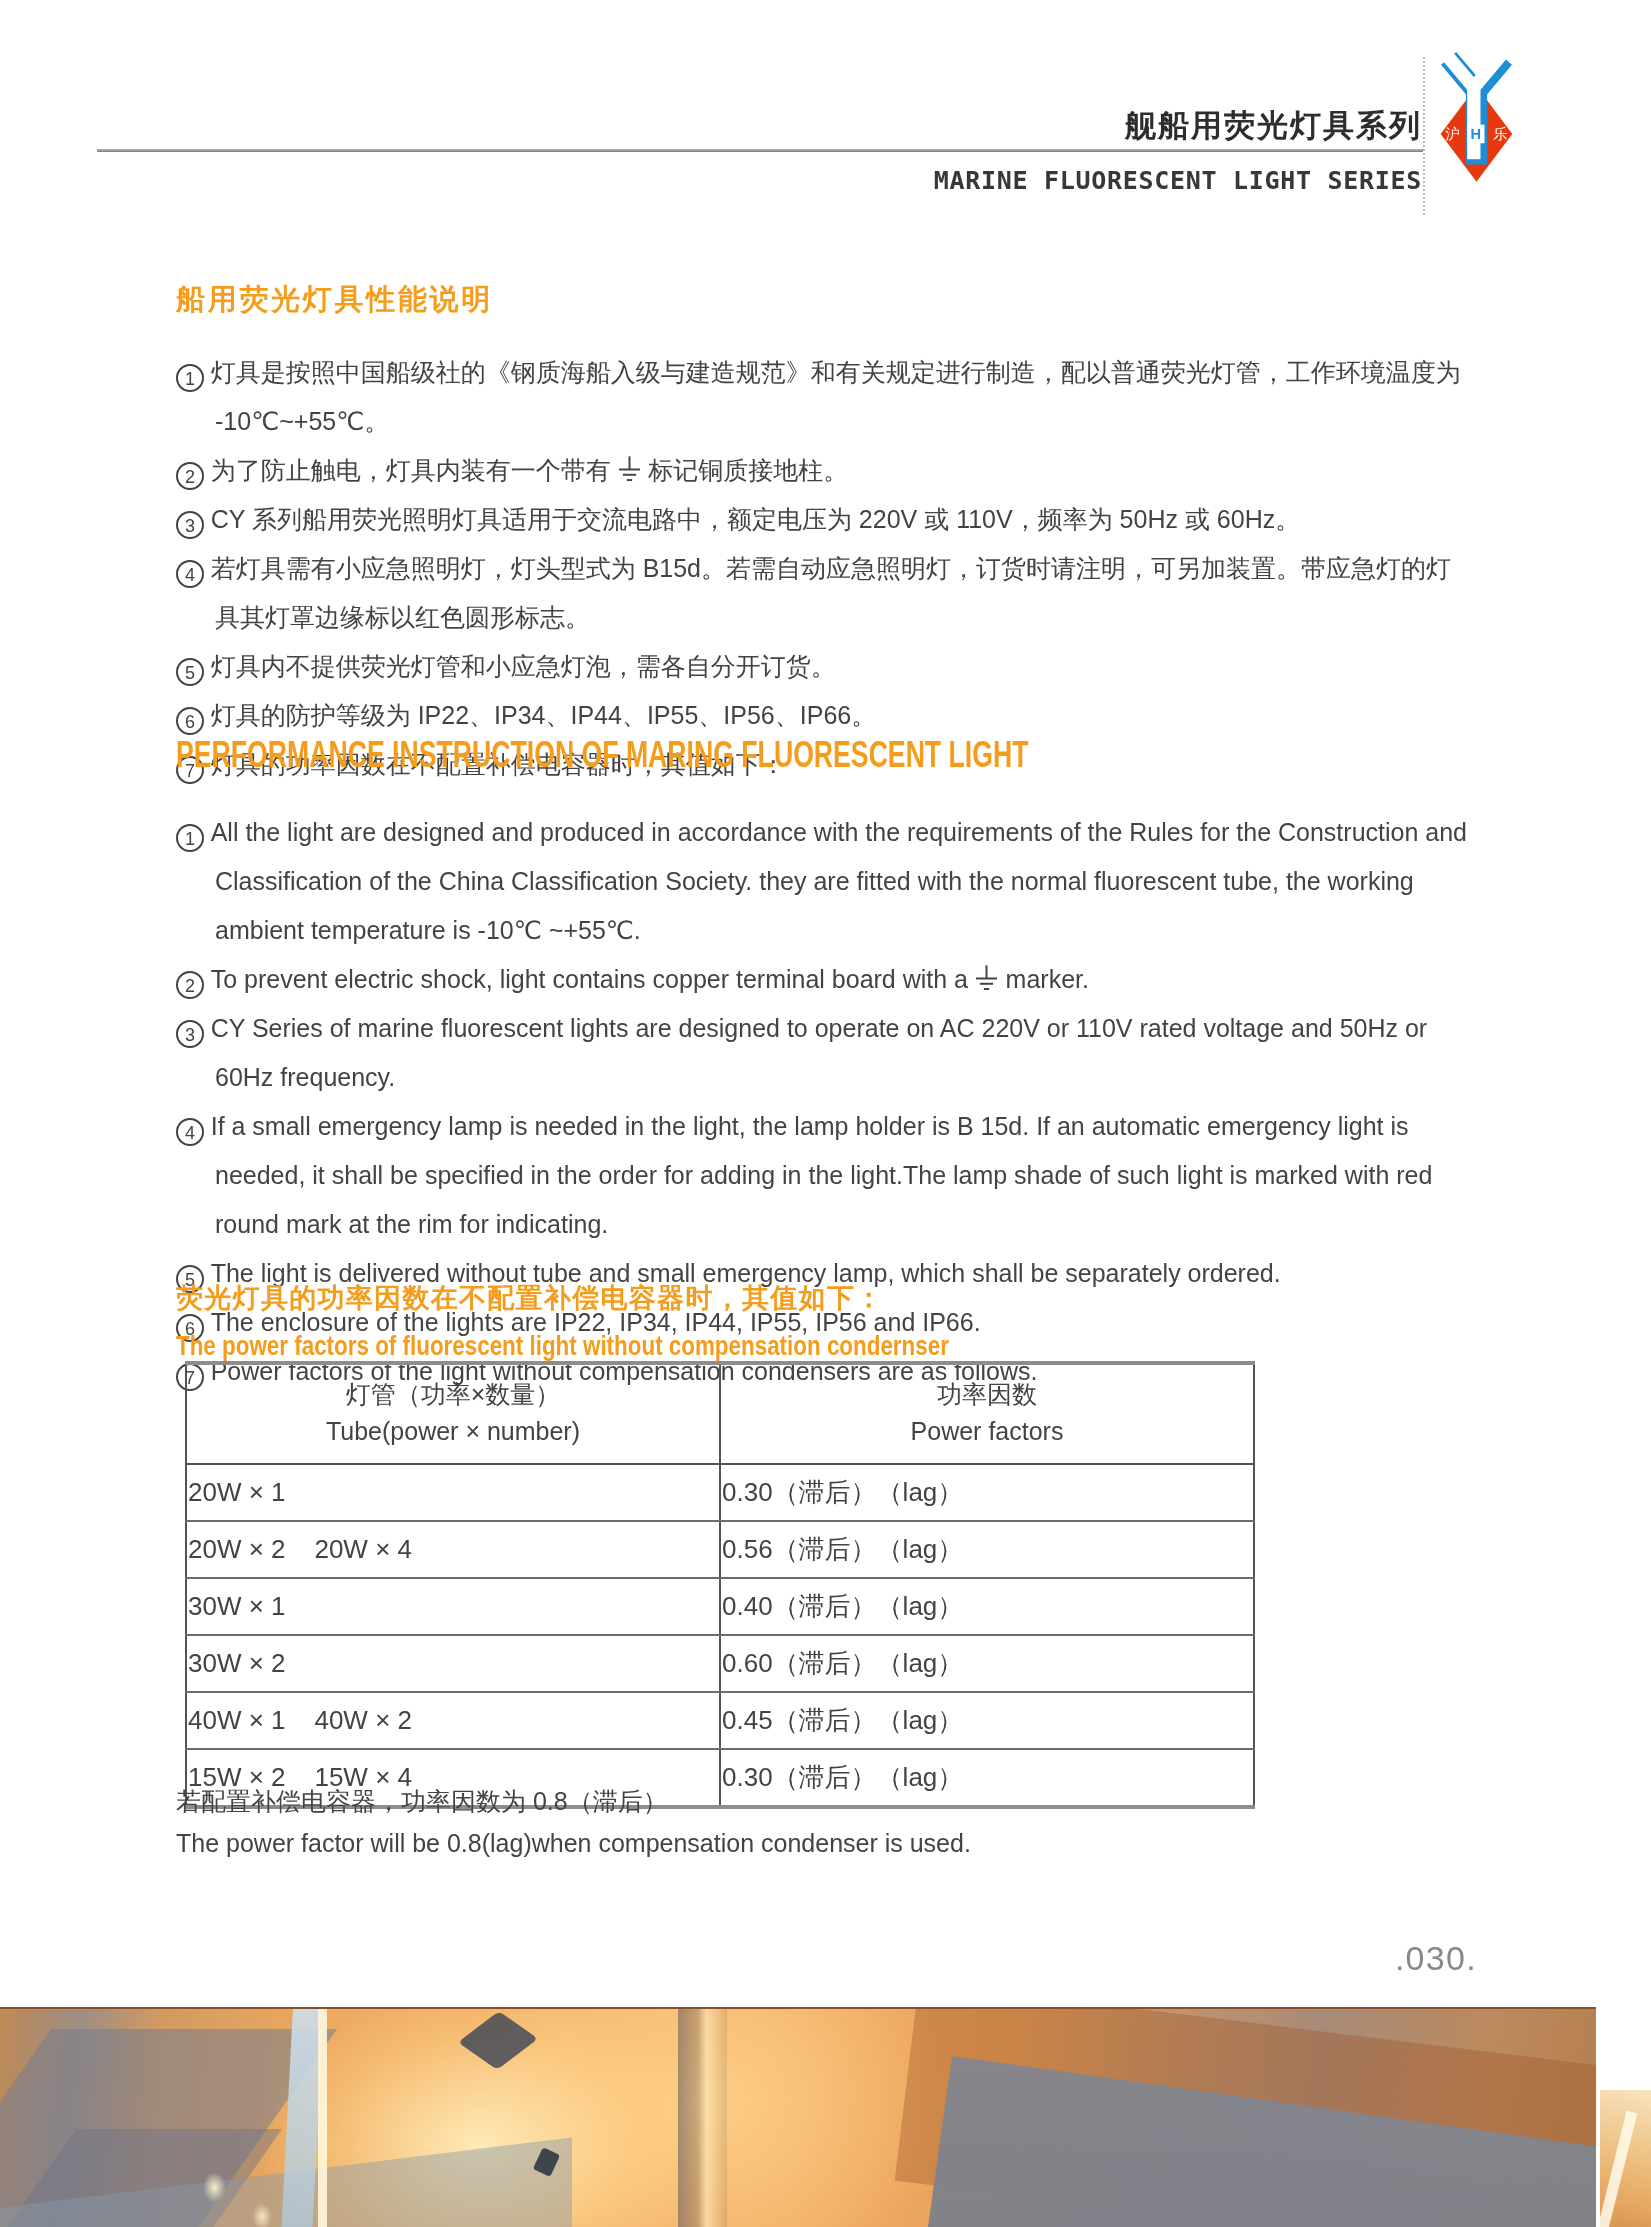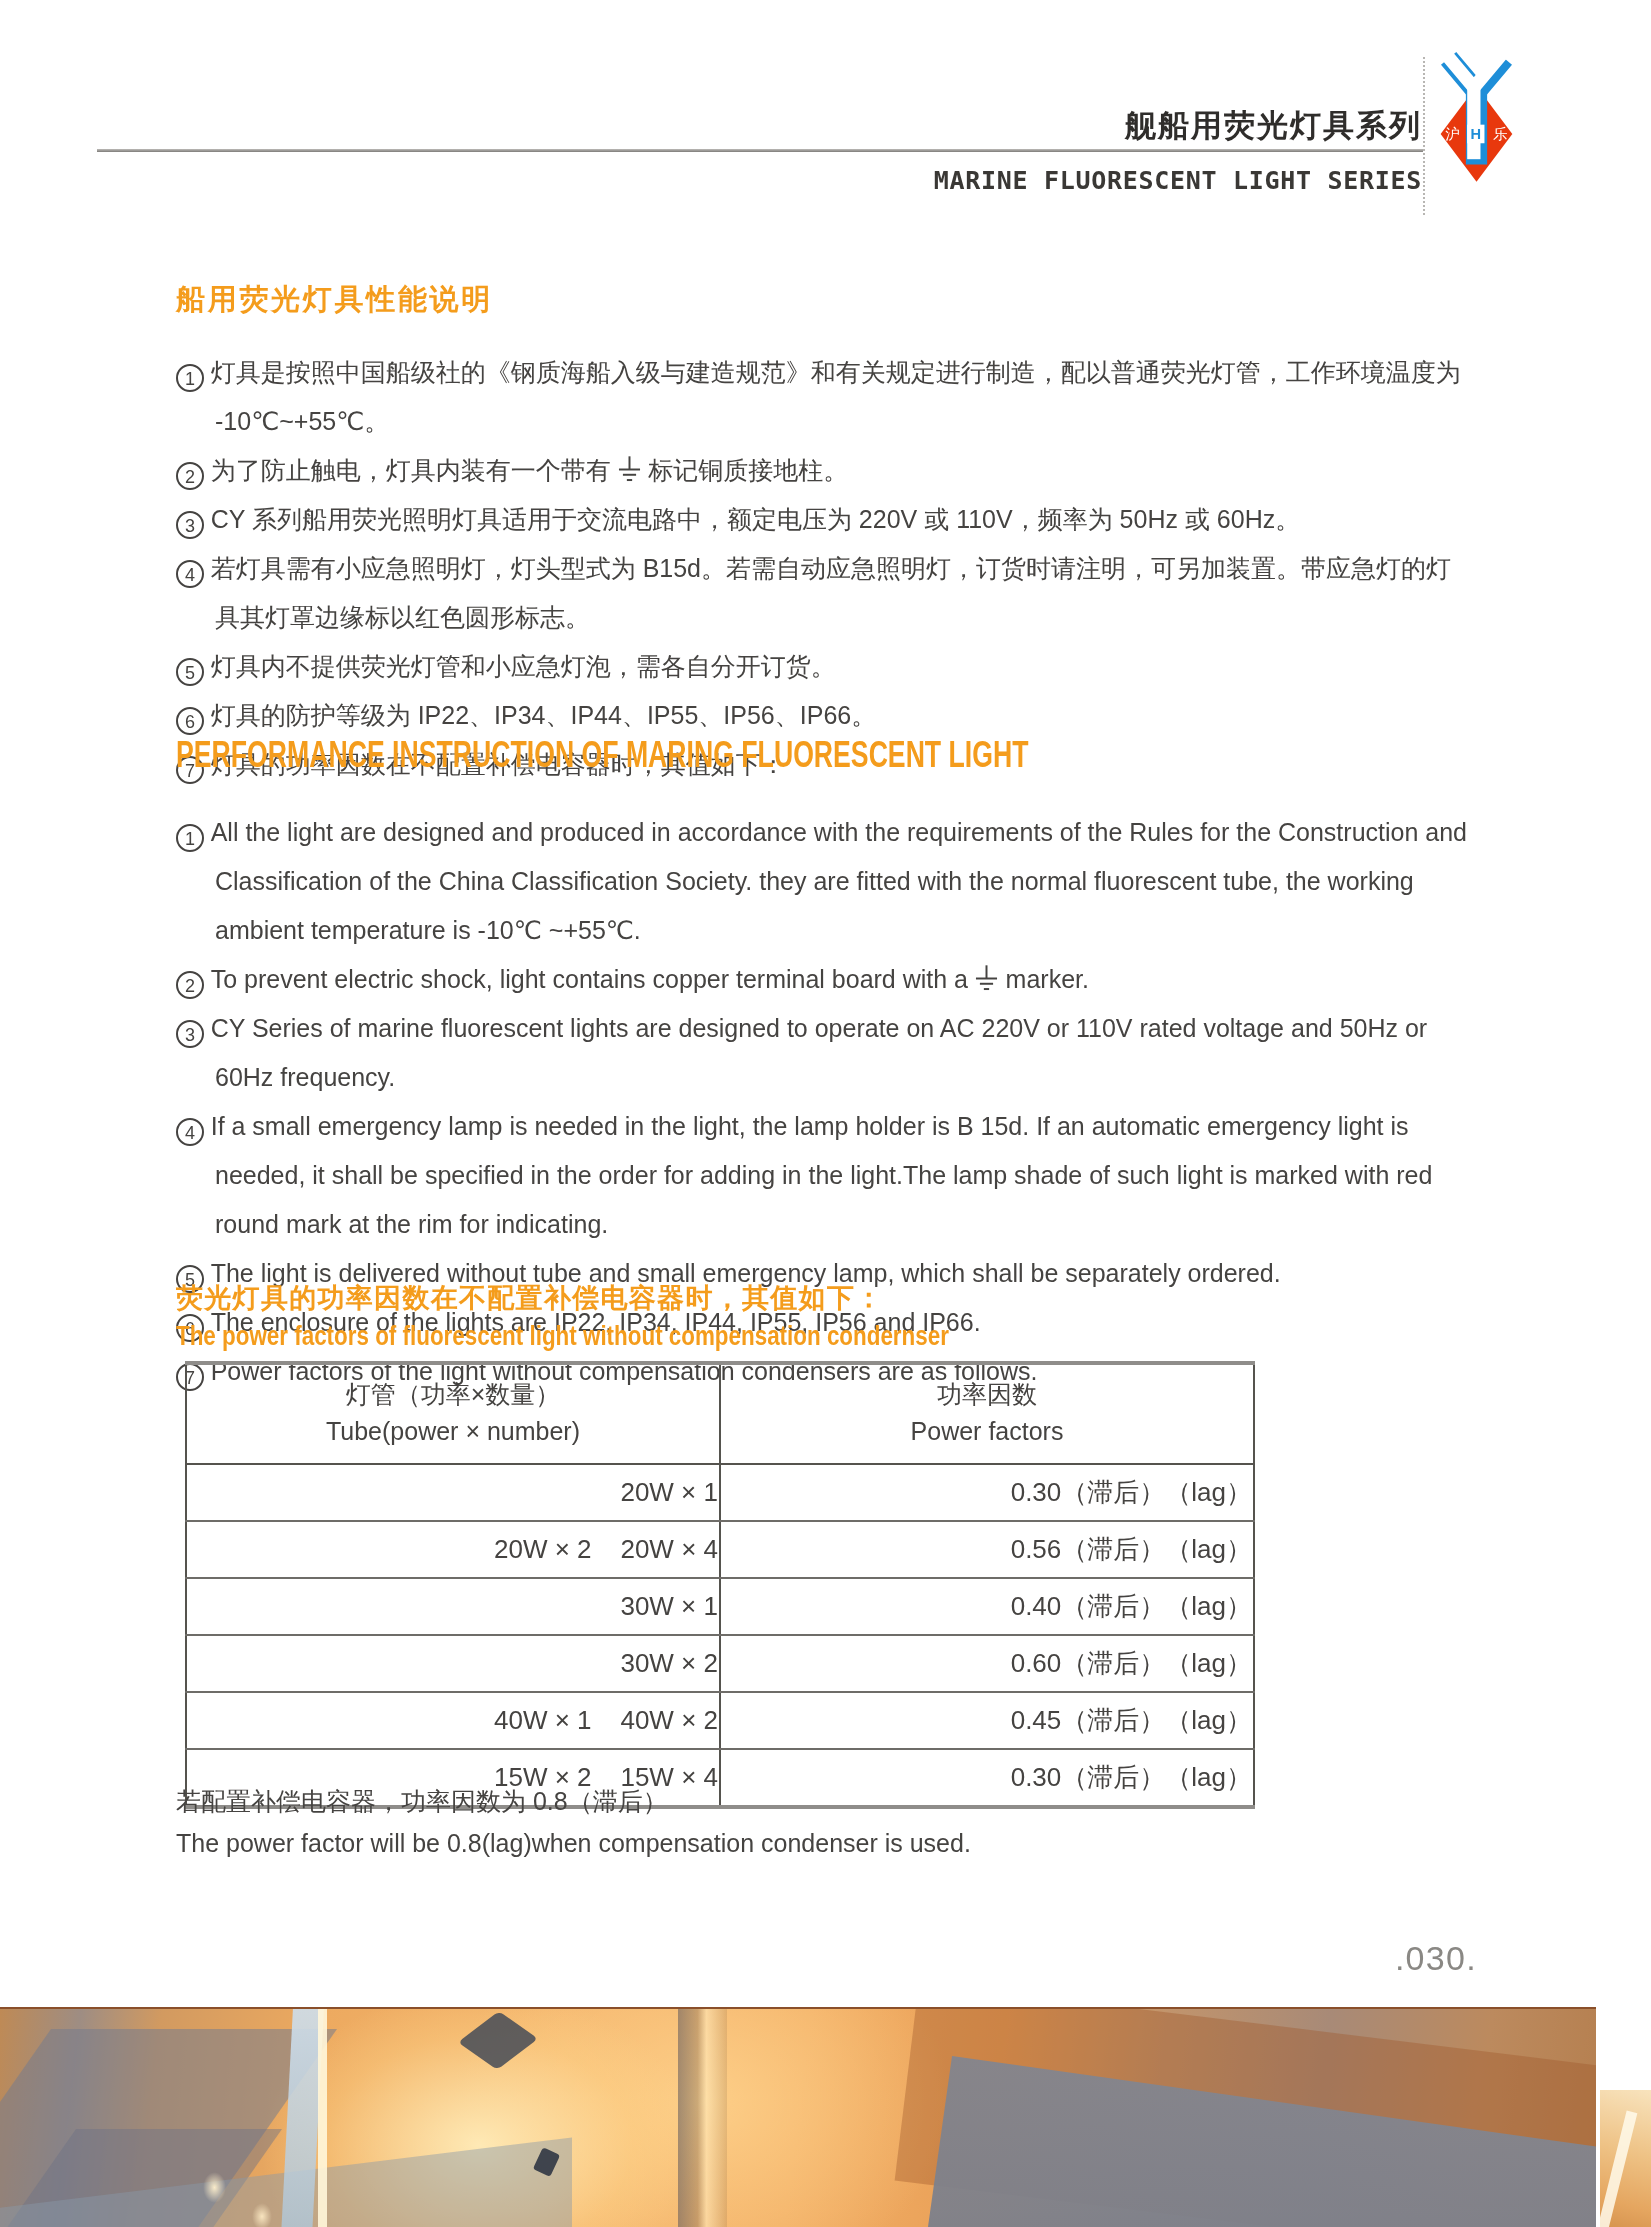--- a/index.html
+++ b/index.html
@@ -24,29 +24,29 @@
   h2.en-head{font-size:37px;color:#F49C1C;font-weight:bold;margin:0 0 32px 0;
              transform:scaleX(0.72);transform-origin:left center;white-space:nowrap;letter-spacing:0;}
   .item{font-size:25px;line-height:49px;padding-left:39px;text-indent:-39px;color:#454341;}
   .cnum{display:inline-block;width:28px;height:28px;line-height:27px;border:2px solid #454341;
         border-radius:50%;text-align:center;font-size:18px;margin-right:6.7px;text-indent:0;
         vertical-align:-4px;box-sizing:border-box;}
   .earth{vertical-align:-5.3px;margin:0 5.3px;}
 
   
   .tbl-head{position:absolute;left:176px;top:1280px;}
-  .tbl-head .zh{font-size:27px;color:#F49C1C;font-weight:bold;letter-spacing:1.3px;margin:0 0 4px 0;}
+  .tbl-head .zh{font-size:27px;color:#F49C1C;font-weight:bold;letter-spacing:1.3px;margin:0 0 14px 0;}
   .tbl-head .en{font-size:28px;color:#F49C1C;font-weight:bold;transform:scaleX(0.8);
                 transform-origin:left center;white-space:nowrap;margin:0;}
   table.pf{position:absolute;left:185px;top:1361px;width:1070px;border-collapse:collapse;
            border-top:4.7px solid #8f8d8a;border-bottom:4.7px solid #8f8d8a;}
   table.pf th{border:2px solid #55534e;font-weight:normal;padding:10.7px 0 13.3px 0;}
   table.pf td{border-left:2px solid #55534e;border-right:2px solid #55534e;
               border-top:2.7px solid #6e6c68;border-bottom:2.7px solid #6e6c68;
-              height:53px;text-align:right;font-size:26px;white-space:pre;color:#454341;}
+              height:53px;text-align:left;font-size:26px;white-space:pre;color:#454341;}
   .th-line{font-size:25px;line-height:37px;text-align:center;color:#454341;}
 
   .note{position:absolute;left:176px;font-size:25px;color:#454341;}
   .note-zh{top:1785px;}
   .note-en{top:1829px;}
 
   .pgnum{position:absolute;right:175px;top:1939px;font-size:34px;color:#8a8884;letter-spacing:1.3px;}
 
   
   .photo{position:absolute;left:0;top:2007px;width:1596px;height:220px;overflow:hidden;

